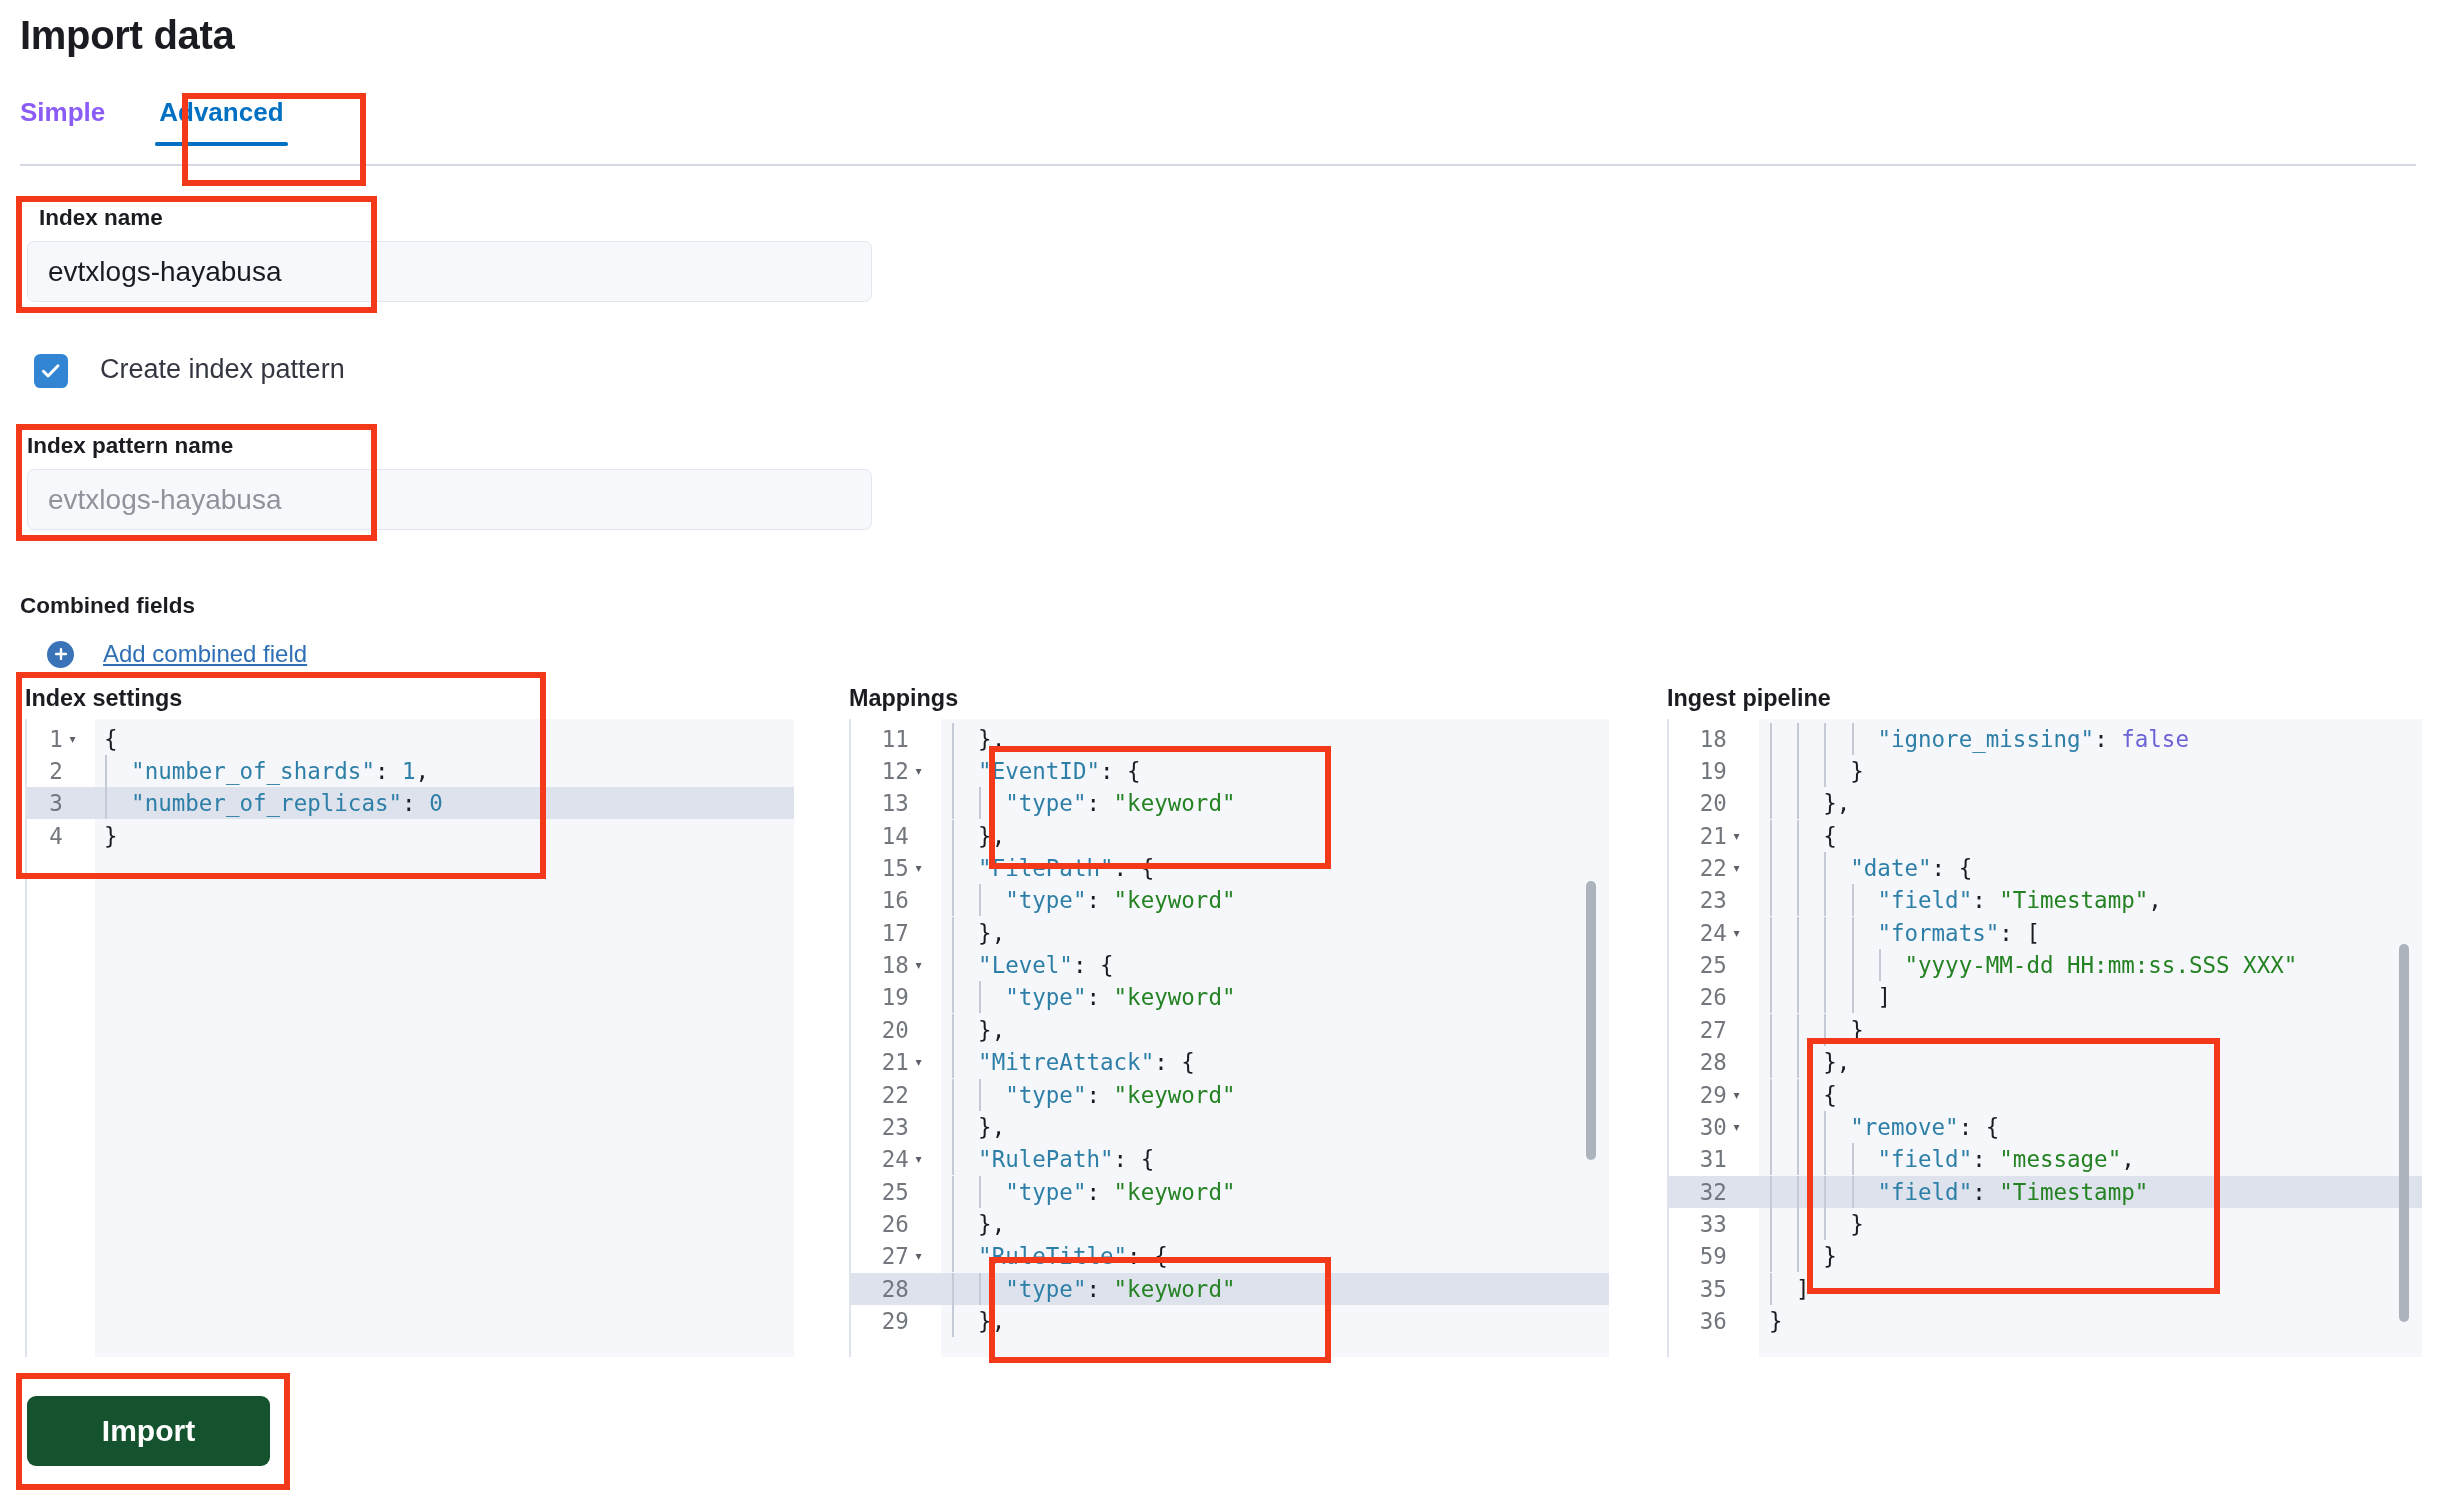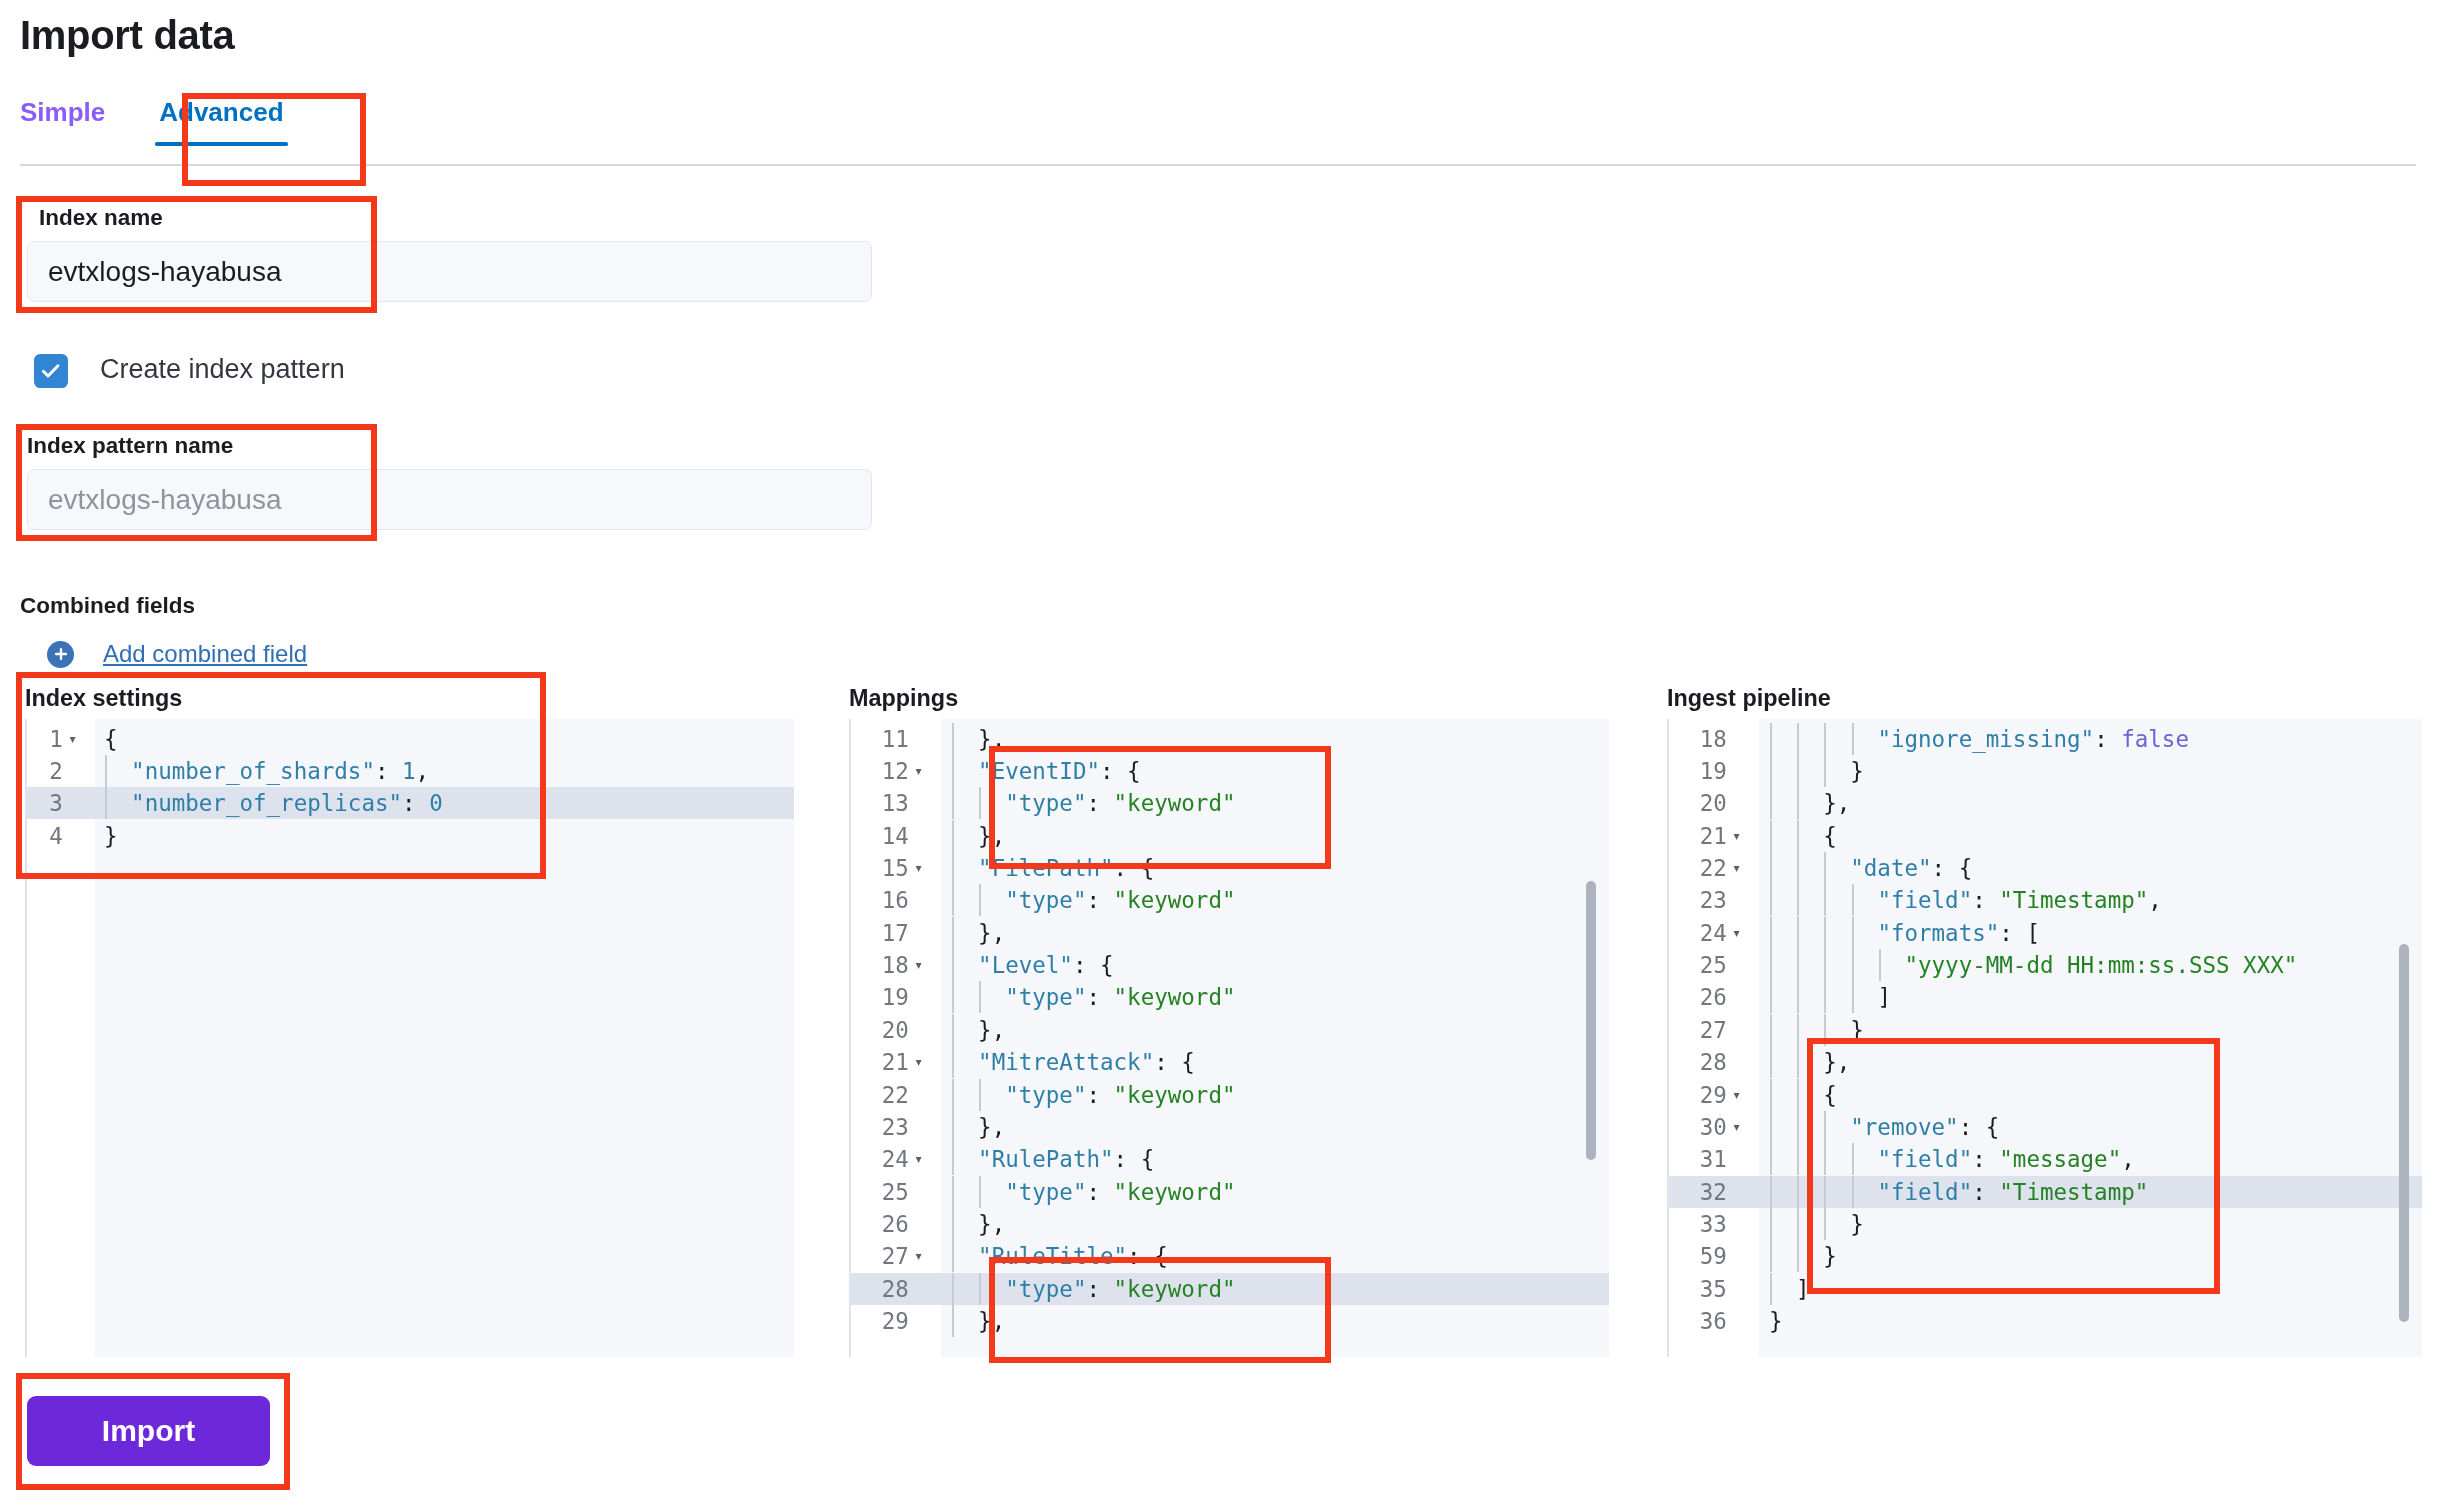--- a/index.html
+++ b/index.html
@@ -131,21 +131,21 @@
   }
 
   .scrollbar{
     position:absolute; width:10px; border-radius:5.4px; background:#adb3bd;
   }
 
   
   .import-btn{
     position:absolute; left:27px; top:1396px;
     width:243px; height:70px;
-    background:#6d28d9; border-radius:9px;
+    background:#14532d; border-radius:9px;
     display:flex; align-items:center; justify-content:center;
     color:#ffffff; font-size:30px; font-weight:700;
     cursor:pointer; border:none;
   }
 
   
   .anno{
     position:absolute;
     border:6.3px solid #f4391b;
     pointer-events:none;

